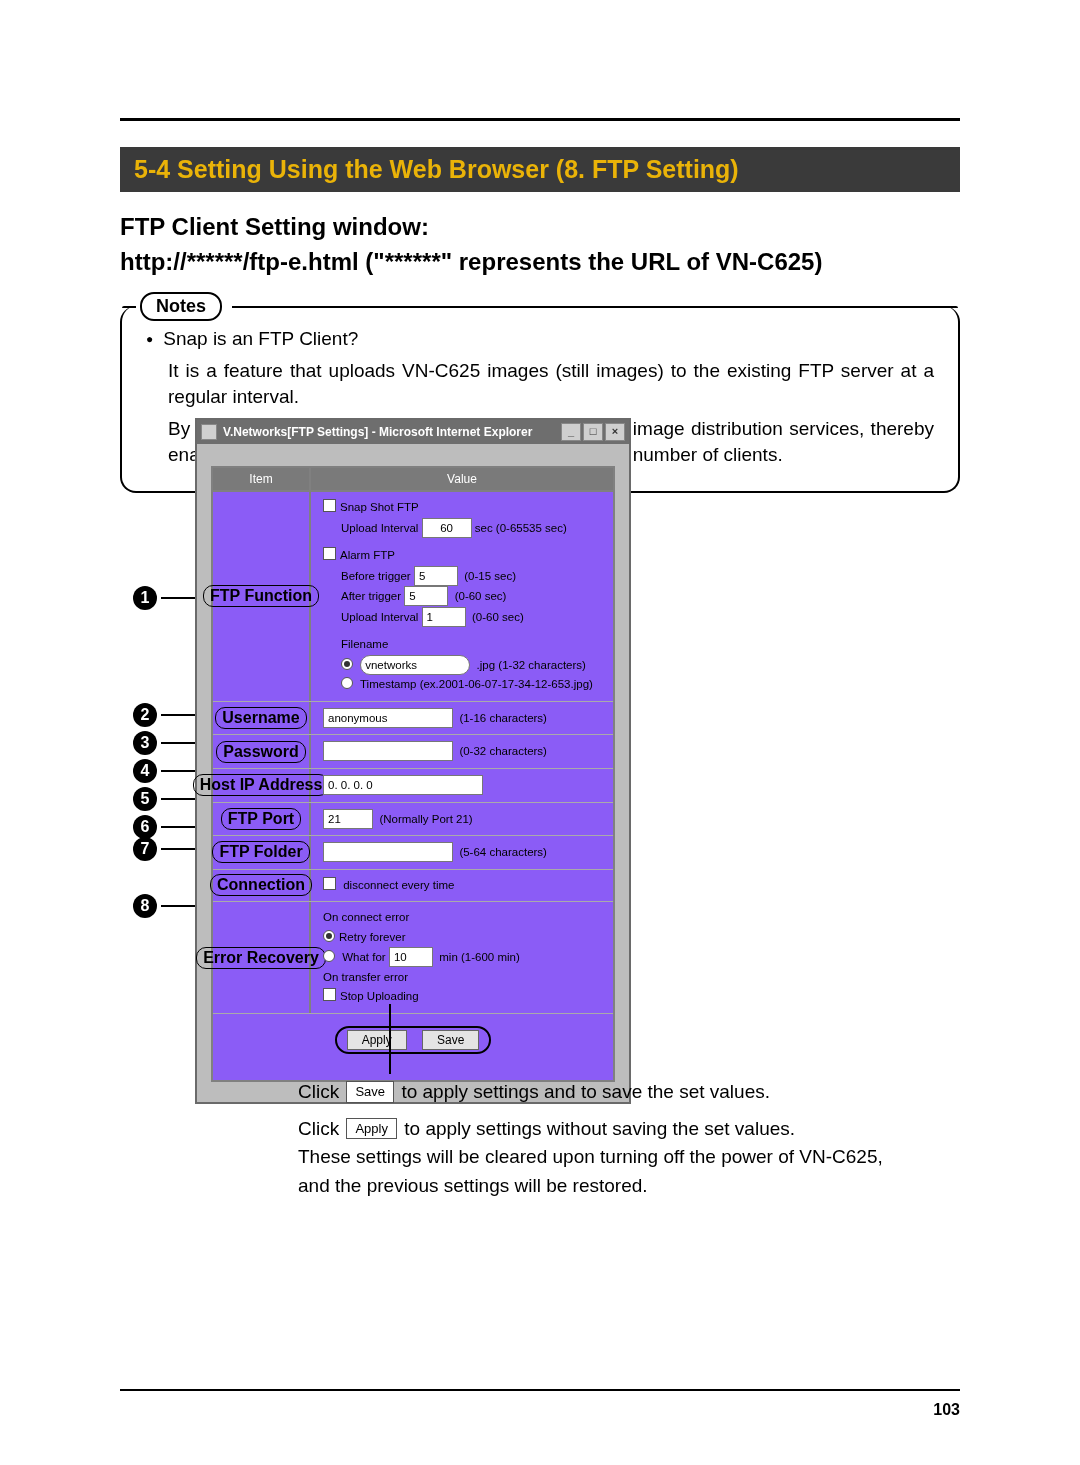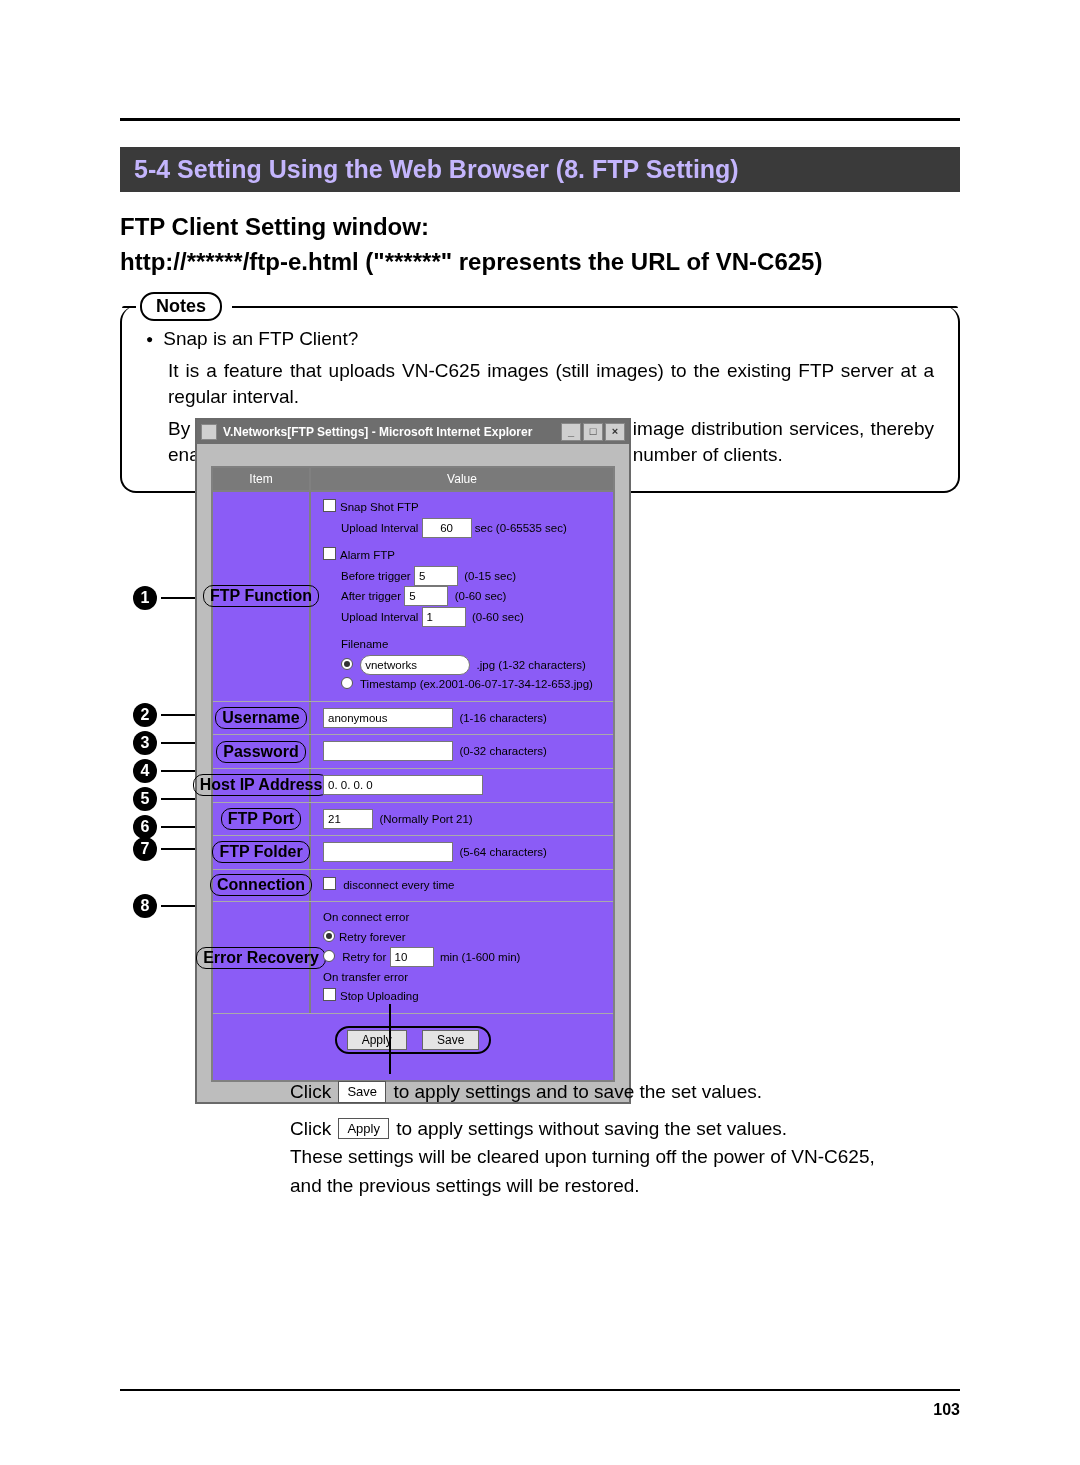--- a/index.html
+++ b/index.html
@@ -16,21 +16,21 @@
     position: relative;
     box-sizing: border-box;
     padding: 118px 120px 0 120px;
   }
   .top-rule {
     border-top: 3px solid #000;
     margin-bottom: 26px;
   }
   .section-title-bar {
     background: #3a3a3a;
-    color: #c4b5fd;
+    color: #eab308;
     font-size: 25px;
     font-weight: bold;
     padding: 8px 14px;
   }
   .subhead {
     font-size: 24px;
     font-weight: bold;
     margin-top: 18px;
     line-height: 1.45;
   }
@@ -249,21 +249,21 @@
     position: absolute;
     left: 389px;
     top: 1004px;
     width: 2px;
     height: 70px;
     background: #000;
   }
 
   .explain {
     position: absolute;
-    left: 290px;
+    left: 298px;
     top: 1078px;
     width: 670px;
     font-size: 19px;
     line-height: 1.5;
   }
   .inline-btn {
     display: inline-block;
     border: 1px solid #555;
     padding: 0 8px;
     font-size: 13px;
@@ -465,21 +465,21 @@
 
         <div class="row">
           <div class="cell-label">
               <span class="pill">Error Recovery</span>
             </div>
           <div class="cell-value">
             <div>On connect error</div>
             <div><span class="rad on"></span><span>Retry forever</span></div>
             <div>
               <span class="rad"></span>
-              <span>Retry for</span>
+              <span>What for</span>
               <input class="txt-input" style="width: 34px;" value="10">
               &nbsp;<span>min (1-600 min)</span>
             </div>
             <div>On transfer error</div>
             <div><span class="chk"></span><span>Stop Uploading</span></div>
           </div>
         </div>
 
         <div class="btn-row">
           <span class="btn-ring">

